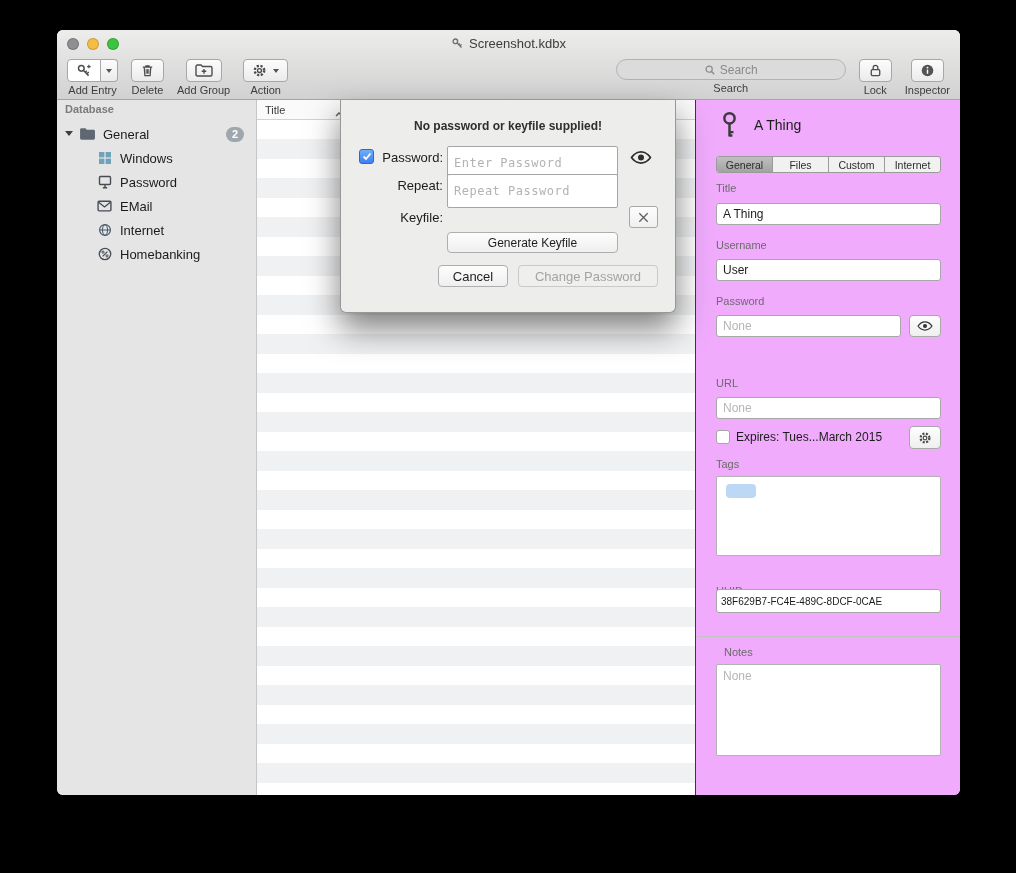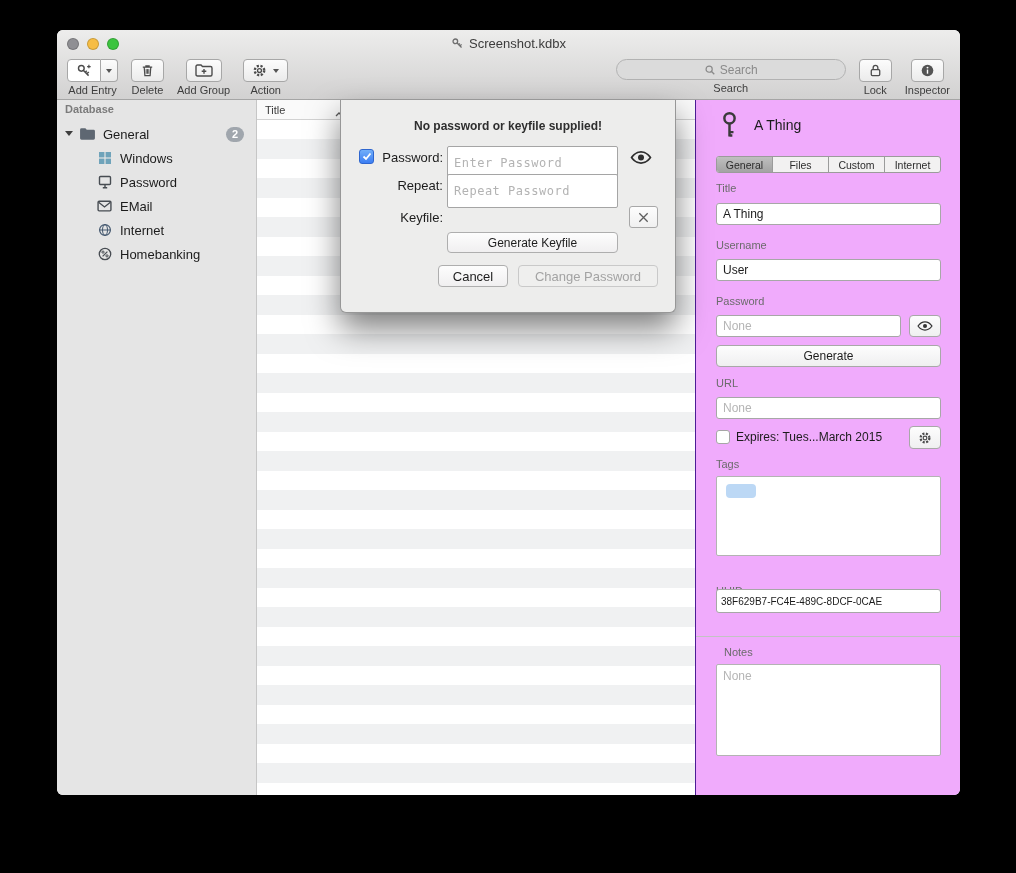--- a/index.html
+++ b/index.html
@@ -359,21 +359,20 @@
         <input class="ins-input" style="top: 215px; width: 185px;" placeholder="None">
         <button class="ins-btn" style="left:213px; top:215px; width:32px; height:22px;">
           <span style="display:flex">
             <svg width="18" height="12" viewBox="0 0 22 14">
                 <path d="M11 2 C6 2 2.5 7 2.5 7 C2.5 7 6 12 11 12 C16 12 19.5 7 19.5 7 C19.5 7 16 2 11 2 Z" fill="none" stroke="#333" stroke-width="1.5"></path>
                 <circle cx="11" cy="7" r="2.5" fill="#333"></circle>
               </svg>
           </span>
         </button>
 
-        <button class="ins-btn" style="left:20px; top:245px; width:225px; height:22px;">Generate</button>
 
         <span class="ins-label" style="left:20px; top:277px;">URL</span>
         <input class="ins-input" style="top: 297px;" placeholder="None">
 
         <span class="checkbox" style="left:20px; top:330px;"></span>
         <span class="expires-label">Expires: Tues...March 2015</span>
         <button class="ins-btn" style="left:213px; top:326px; width:32px; height:23px;">
           <span style="display:flex">
             <svg width="14" height="14" viewBox="0 0 16 16">
                 <circle cx="8" cy="8" r="5" fill="none" stroke="#4c4c4c" stroke-width="2.6" stroke-dasharray="2.3 1.7"></circle>

